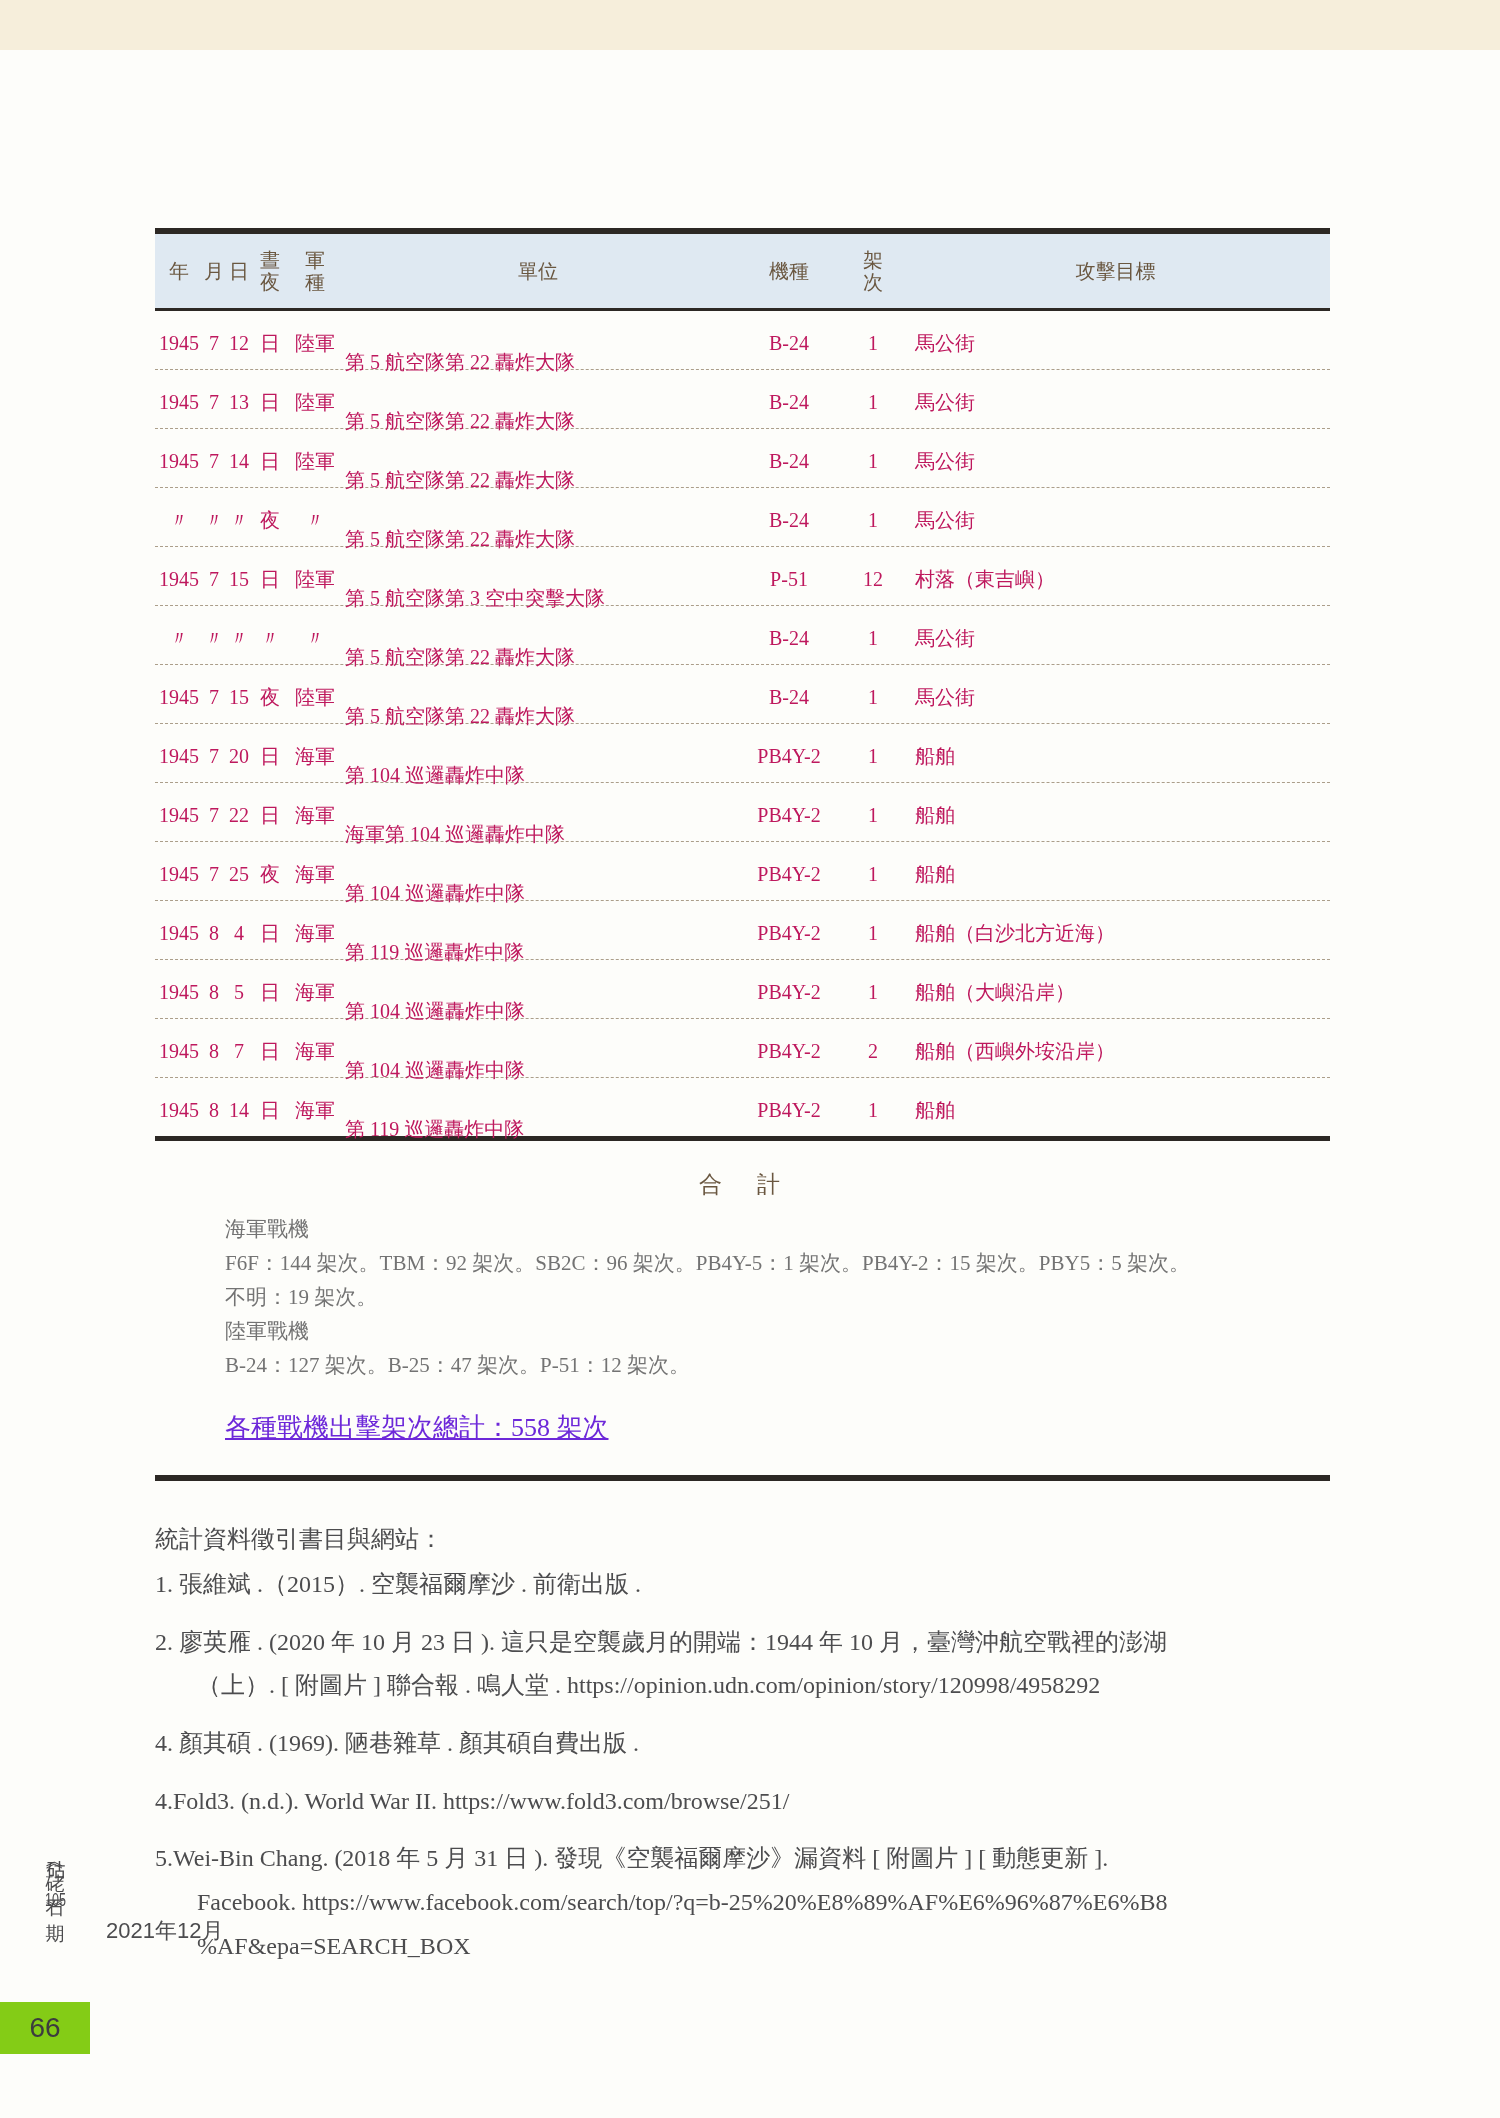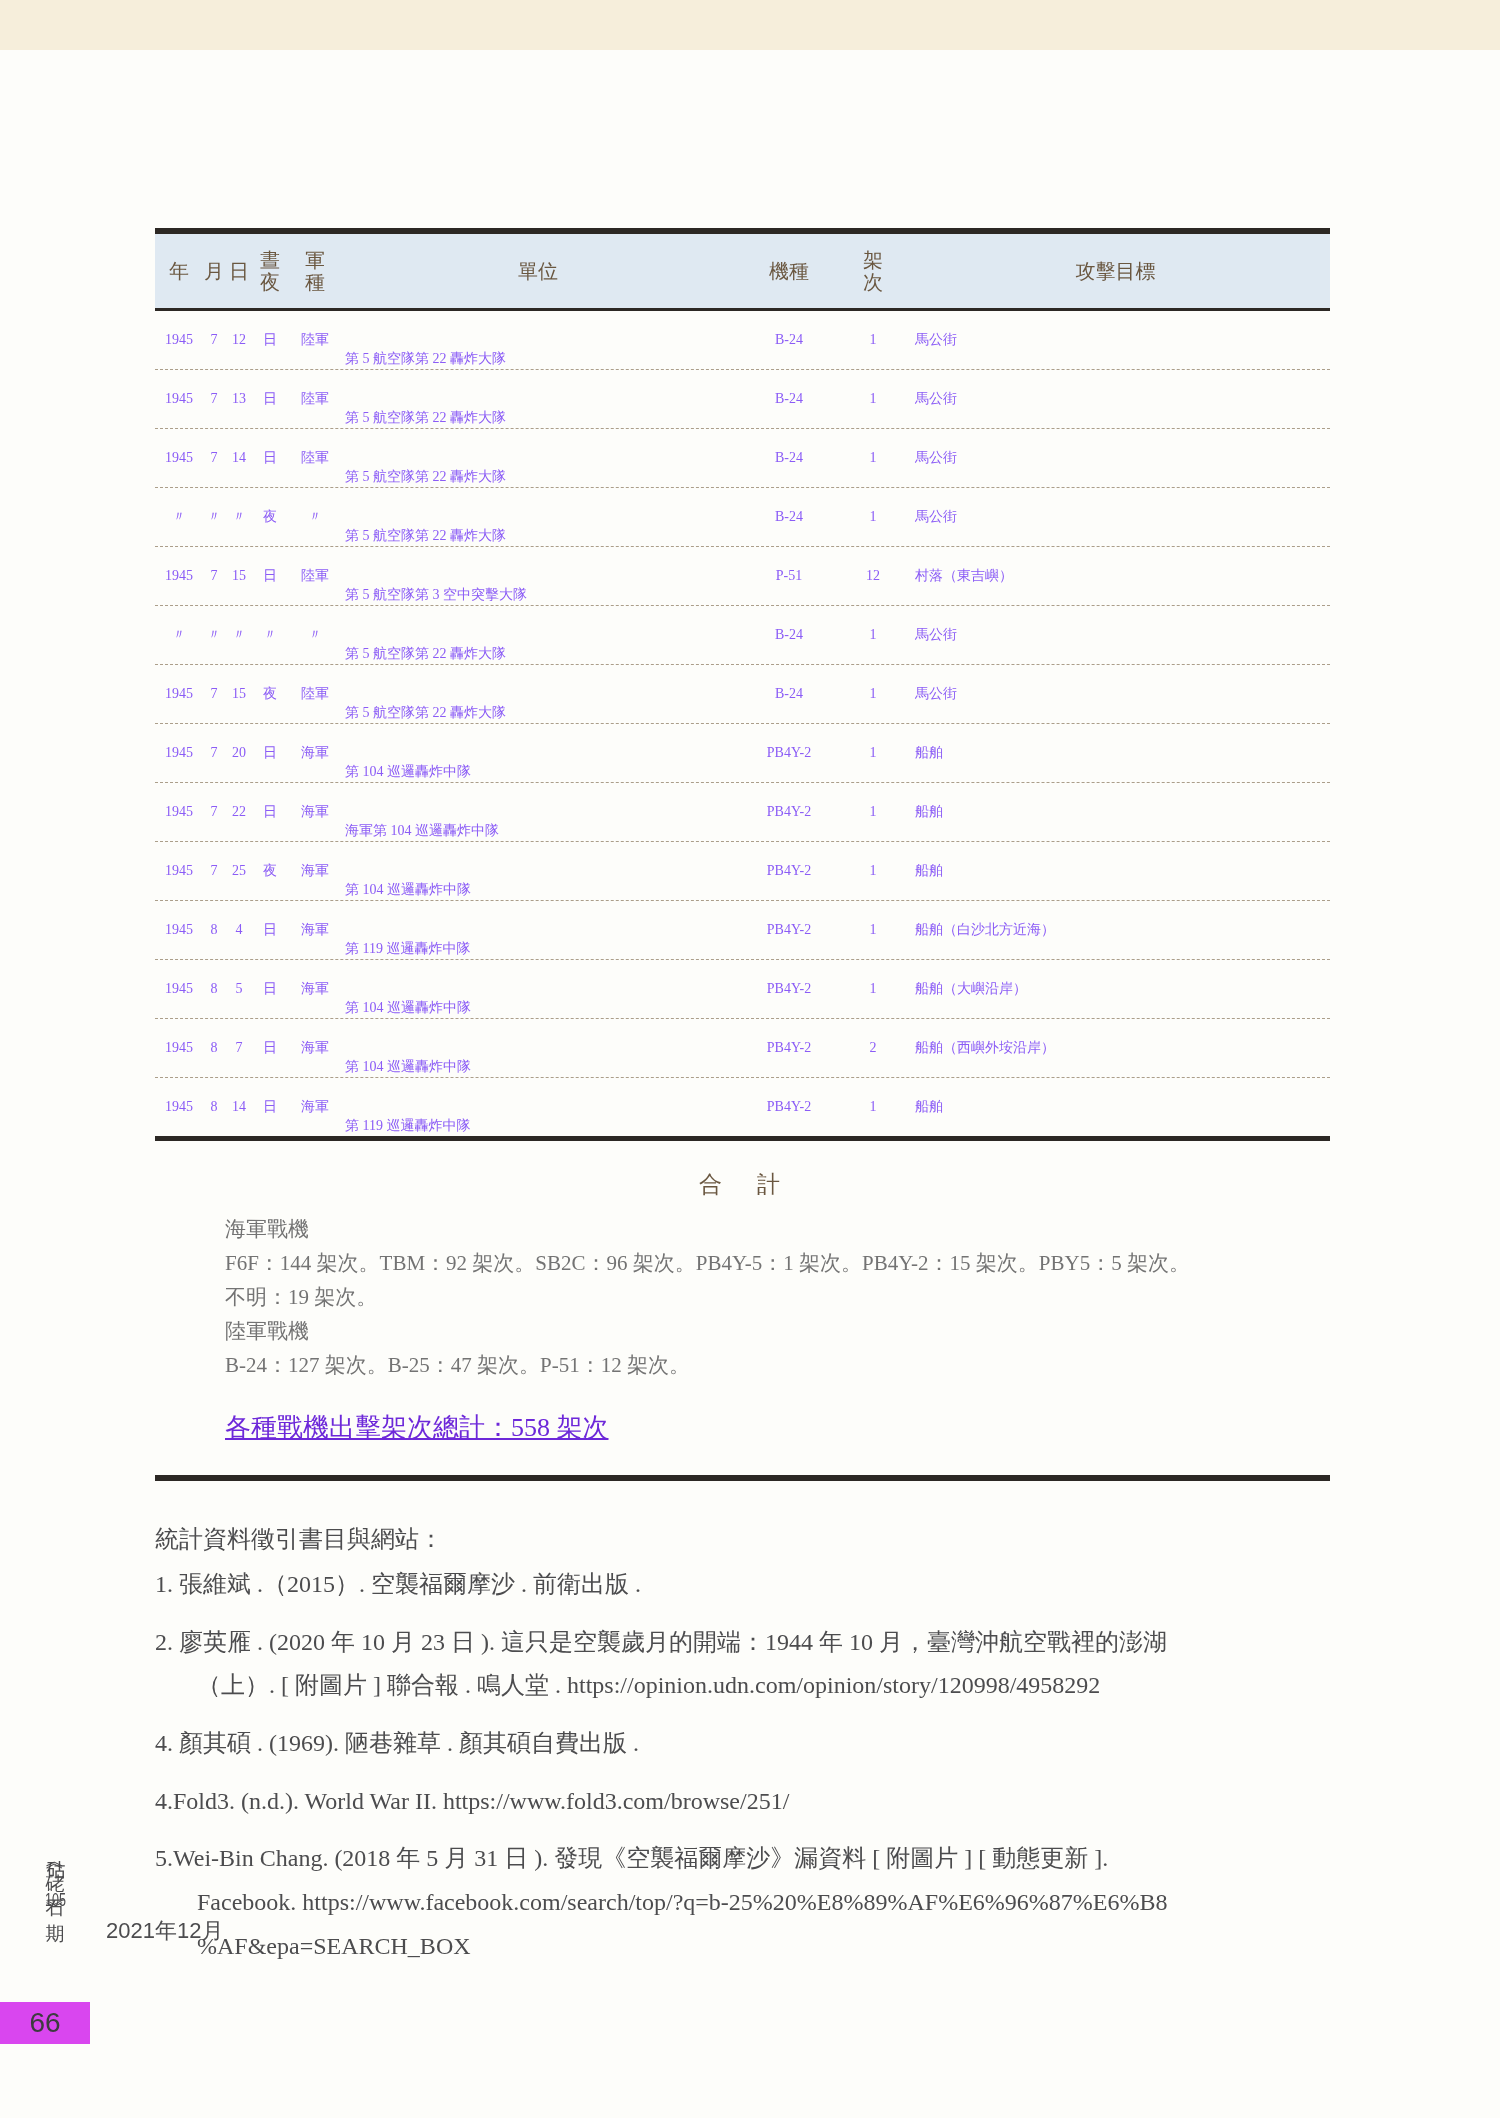--- a/index.html
+++ b/index.html
@@ -32,22 +32,22 @@
     border-top:6px solid #2c2824;
     border-bottom:3px solid #2c2824;
     height:74px;
     color:#6a5740;
     font-size:20px;
   }
   .th { text-align:center; }
   .th.stack { white-space:pre-line; line-height:1.12; }
   .tbody .grid-row {
     height:58px;
-    color:#8b5cf6;
-    font-size:14px;
+    color:#be185d;
+    font-size:20px;
   }
   .tbody .grid-row + .grid-row { border-top:1px dashed #ab9e8a; }
   .cell { text-align:center; }
   .cell.left { text-align:left; }
   .cell.unit { padding-left:2px;margin-top:38px; }
   .cell.target { padding-left:14px; }
   .table-bottom-rule { height:5px; background:#2c2824; }
 
   
   .summary { padding-top:20px; }
@@ -85,22 +85,22 @@
     position:absolute; left:42px; top:1856px;
     writing-mode:vertical-rl;
     font-family:"Liberation Sans","DejaVu Sans",sans-serif;
     font-size:19px; color:#4a4a4c;
     letter-spacing:3px;
     height:150px;
   }
   .journal-vertical .tcu { text-combine-upright:all; letter-spacing:0; }
   .page-badge {
     position:absolute; left:0; top:2002px;
-    width:90px; height:42px;
-    background:#d946ef;
+    width:90px; height:52px;
+    background:#84cc16;
     display:flex; align-items:center; justify-content:center;
     font-family:"Liberation Sans","DejaVu Sans",sans-serif;
     font-size:28px; color:#3c3c3e;
   }
   .footer-date {
     position:absolute; left:106px; top:1916px;
     font-family:"Liberation Sans","DejaVu Sans",sans-serif;
     font-size:22px; color:#4c4c4e;
   }
 </style>

